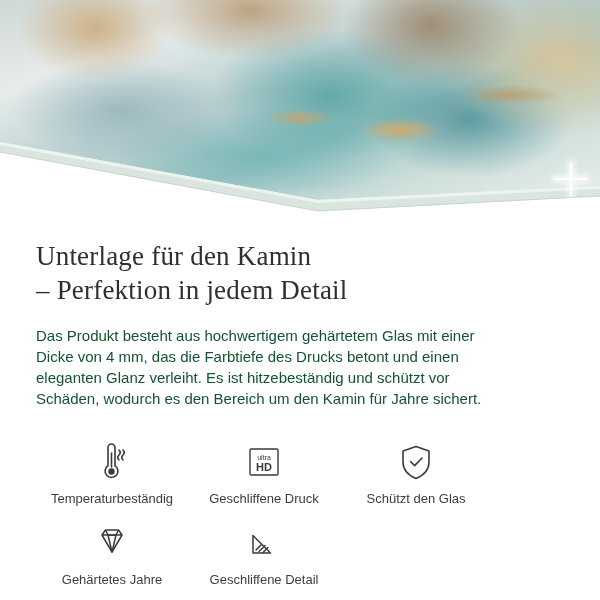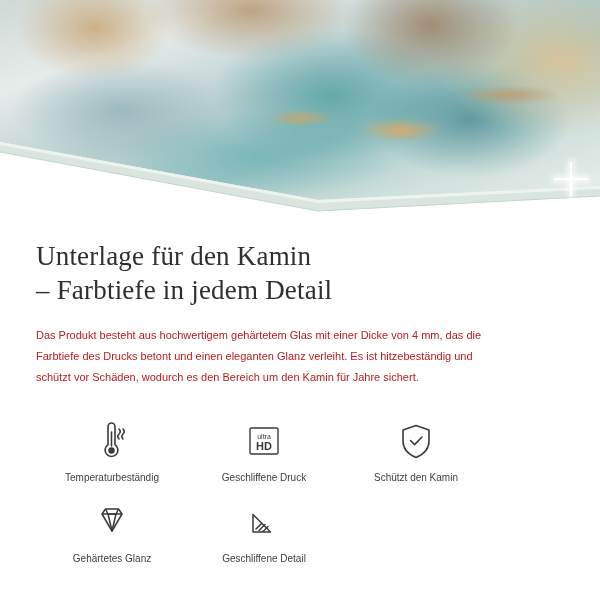--- a/index.html
+++ b/index.html
@@ -104,23 +104,23 @@
     line-height: 34px;
     font-weight: 400;
     color: #2f2f2f;
     letter-spacing: 0.2px;
   }
   .headline .line2 {
     display: block;
   }
   .body-copy {
     margin: 18px 0 0 0;
-    font-size: 11px;
+    font-size: 15px;
     line-height: 21px;
-    color: #b91c1c;
+    color: #14532d;
     max-width: 530px;
   }
 
   
   .features {
     display: grid;
     grid-template-columns: repeat(3, 1fr);
     row-gap: 10px;
     margin-top: 28px;
   }
@@ -134,21 +134,21 @@
   }
   .feature-icon {
     height: 42px;
     display: flex;
     align-items: center;
     justify-content: center;
     color: #3a3a3a;
   }
   .feature-label {
     margin-top: 9px;
-    font-size: 10px;
+    font-size: 13px;
     color: #3d3d3d;
     line-height: 14px;
   }
   svg { display: block; }
 </style>
 </head>
 <body>
 
 <div class="page">
 
@@ -160,21 +160,21 @@
       <line x1="0" y1="152" x2="318" y2="211" stroke="#c3d4cb" stroke-width="1"></line>
       <line x1="318" y1="211" x2="600" y2="196" stroke="#c3d4cb" stroke-width="1"></line>
     </svg>
     <div class="sparkle"></div>
   </div>
 
   <div class="content">
 
     <h1 class="headline">
       <span>Unterlage für den Kamin</span>
-      <span class="line2">– Farbtiefe in jedem Detail</span>
+      <span class="line2">– Perfektion in jedem Detail</span>
     </h1>
 
     <p class="body-copy">Das Produkt besteht aus hochwertigem gehärtetem Glas mit einer Dicke von 4 mm, das die Farbtiefe des Drucks betont und einen eleganten Glanz verleiht. Es ist hitzebeständig und schützt vor Schäden, wodurch es den Bereich um den Kamin für Jahre sichert.</p>
 
     <div class="features">
 
       <div class="feature">
         <div class="feature-icon">
           <svg width="40" height="42" viewBox="0 0 40 42" fill="none" stroke="#3a3a3a" stroke-width="1.6" stroke-linecap="round">
             <path d="M16 6.5a3.5 3.5 0 0 1 7 0v18.2a6.4 6.4 0 1 1-7 0z"></path>
@@ -198,33 +198,33 @@
         <div class="feature-label">Geschliffene Druck</div>
       </div>
 
       <div class="feature">
         <div class="feature-icon">
           <svg width="40" height="42" viewBox="0 0 40 42" fill="none" stroke="#3a3a3a" stroke-width="1.6" stroke-linecap="round" stroke-linejoin="round">
             <path d="M20 5.5 33 10v11c0 8-5.6 13.5-13 16.5C12.6 34.5 7 29 7 21V10z"></path>
             <polyline points="14.5,20.5 18.6,24.6 26,17"></polyline>
           </svg>
         </div>
-        <div class="feature-label">Schützt den Kamin</div>
+        <div class="feature-label">Schützt den Glas</div>
       </div>
 
       <div class="feature">
         <div class="feature-icon">
           <svg width="44" height="42" viewBox="0 0 44 42" fill="none" stroke="#3a3a3a" stroke-width="1.5" stroke-linejoin="round">
             <path d="M12 13h20l-10 17z"></path>
             <path d="M12 13 15.5 8h13L32 13"></path>
             <path d="M15.5 8 18 13l4 17 4-17 2.5-5"></path>
             <line x1="18" y1="13" x2="26" y2="13"></line>
           </svg>
         </div>
-        <div class="feature-label">Gehärtetes Glanz</div>
+        <div class="feature-label">Gehärtetes Jahre</div>
       </div>
 
       <div class="feature">
         <div class="feature-icon">
           <svg width="42" height="42" viewBox="0 0 42 42" fill="none" stroke="#3a3a3a" stroke-width="1.5" stroke-linecap="round" stroke-linejoin="round">
             <path d="M10 31V13.5L27.5 31z"></path>
             <line x1="13" y1="28" x2="18" y2="23"></line>
             <line x1="16" y1="29.5" x2="22" y2="23.5"></line>
             <line x1="20" y1="30.5" x2="25" y2="25.5"></line>
           </svg>

